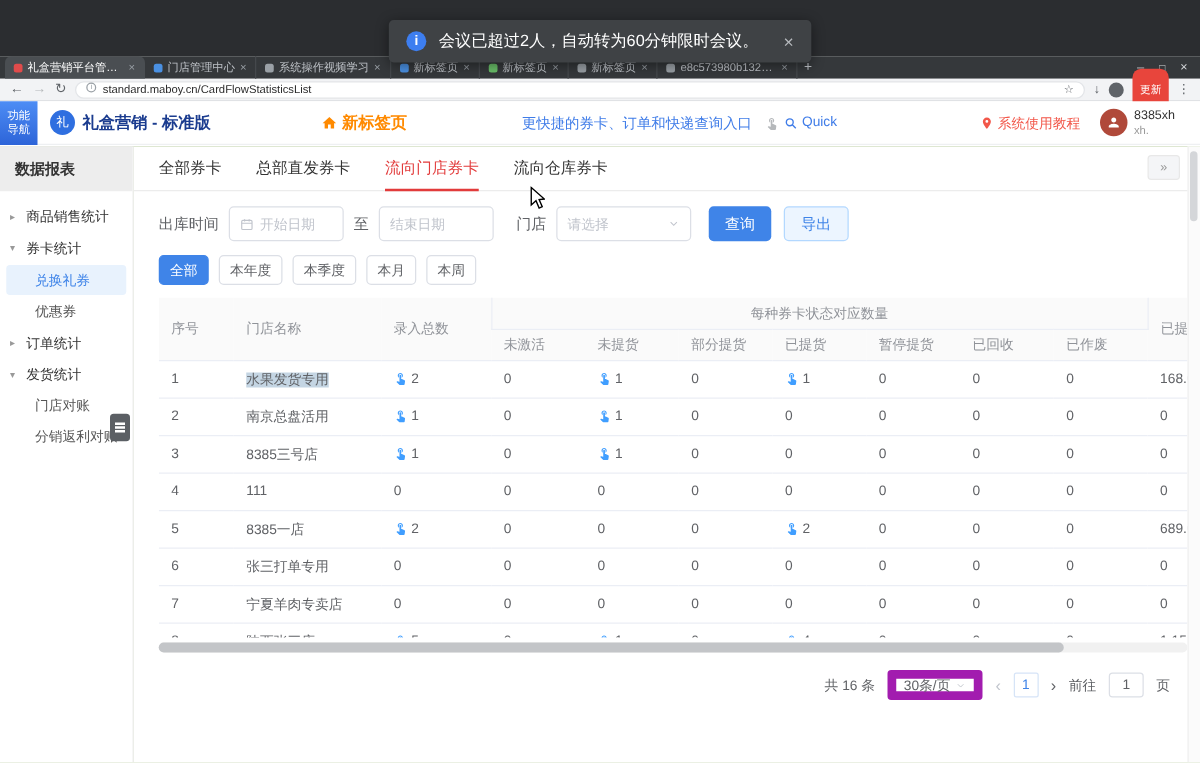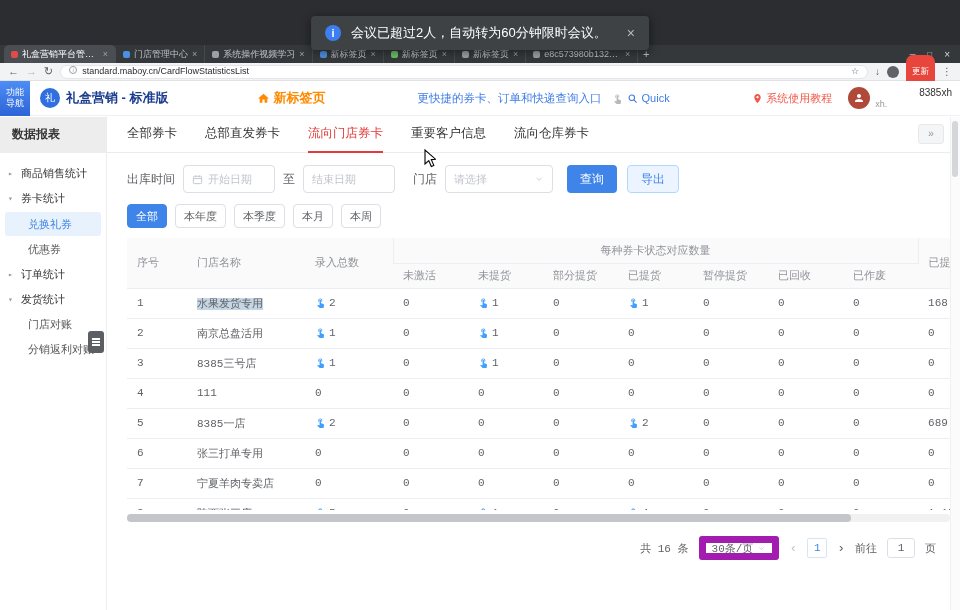--- a/index.html
+++ b/index.html
@@ -43,29 +43,29 @@
     border-bottom:1px solid #eef0f2; display:flex; align-items:center; }
   .navbox { width:30px; height:35px; background:linear-gradient(180deg,#4d8df5,#2d64d8); color:#fff; font-size:9px;
     display:flex; flex-direction:column; align-items:center; justify-content:center; line-height:1.25; flex:none; }
   .brand { display:flex; align-items:center; gap:6px; margin-left:10px; }
   .brand-logo { width:20px; height:20px; border-radius:50%; background:#2f6fe0; color:#fff; font-size:10px;
     display:flex; align-items:center; justify-content:center; }
   .brand-name { font-size:13px; font-weight:bold; color:#1b3c8f; white-space:nowrap; }
   .share-center { display:flex; align-items:center; gap:4px; margin-left:88px; color:#ff8a00; font-size:13px; font-weight:bold; white-space:nowrap; }
   .promo { margin-left:92px; color:#3f7ce8; font-size:11.5px; white-space:nowrap; }
   .quick { display:flex; align-items:center; gap:4px; margin-left:10px; color:#3f7ce8; font-size:11px; }
-  .hdr-right { margin-left:auto; display:flex; align-items:center; gap:16px; padding-right:8px; }
+  .hdr-right { margin-left:auto; display:flex; align-items:center; gap:16px; padding-right:20px; }
   .tutorial { display:flex; align-items:center; gap:3px; color:#f2574a; font-size:11px; white-space:nowrap; }
   .userbox { display:flex; align-items:center; gap:5px; }
   .avatar { width:22px; height:22px; border-radius:50%; background:#b0493a; display:flex; align-items:center; justify-content:center; }
-  .uname { font-size:10px; color:#333; line-height:1.15;margin-left:44px; }
+  .uname { font-size:10px; color:#333; line-height:1.15; }
   .usub { font-size:9px; color:#999; line-height:1.15; }
 
   
-  .content { position:absolute; top:117px; left:0; right:0; bottom:0; display:flex; background:#4d7c0f;font-family:Liberation Mono, monospace; }
+  .content { position:absolute; top:117px; left:0; right:0; bottom:0; display:flex; background:#4d7c0f; }
 
   .sidebar { width:107px; flex:none; border-right:1px solid #ededed; position:relative; background:#fff; }
   .sb-title { height:36px; line-height:36px; background:#ededed; font-size:12px; font-weight:bold; color:#333; padding-left:12px; }
   .sb-menu { padding-top:8px; }
   .sb-item { height:25px; display:flex; align-items:center; gap:5px; padding-left:8px; font-size:11px; color:#333; cursor:default; }
   .sb-item .caret { font-size:8px; color:#999; width:8px; flex:none; }
   .sb-item.child { padding-left:28px; color:#555; }
   .sb-item.child.active { margin:1px 5px; height:24px; padding-left:23px; background:#e8f2fd; border-radius:3px; color:#3f84e8; }
   .sb-handle { position:absolute; right:2px; top:214px; width:16px; height:22px; background:#5b5f64; border-radius:3px;
     display:flex; align-items:center; justify-content:center; }
@@ -289,21 +289,20 @@
       <div class="sb-handle">
         <span class="hamb"></span>
       </div>
     </div>
 
     <div class="main">
       <div class="m-tabs">
           <div class="m-tab">全部券卡</div>
           <div class="m-tab">总部直发券卡</div>
           <div class="m-tab active">流向门店券卡</div>
-          <div class="m-tab">重要客户信息</div>
           <div class="m-tab">流向仓库券卡</div>
         </div>
       <div class="m-collapse">»</div>
 
       <div class="m-filter">
         <span class="flabel">出库时间</span>
         <div class="finput date1">
           <svg width="11" height="11" viewBox="0 0 24 24" fill="none" stroke="#c0c4cc" stroke-width="2">
               <rect x="3" y="5" width="18" height="16" rx="2"></rect>
               <path d="M8 3v4M16 3v4M3 10h18"></path>

